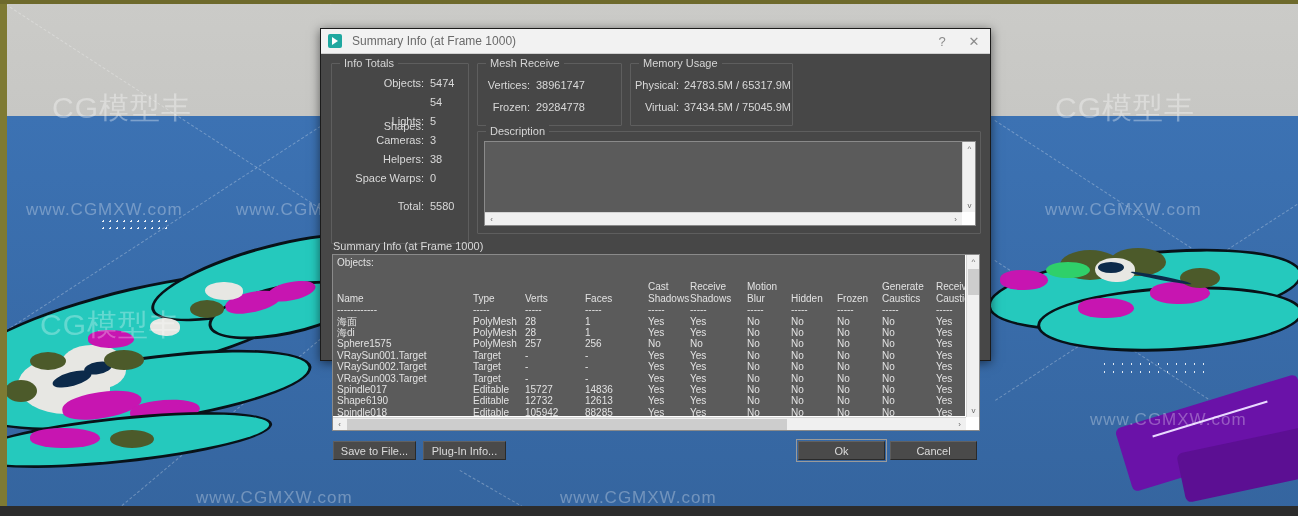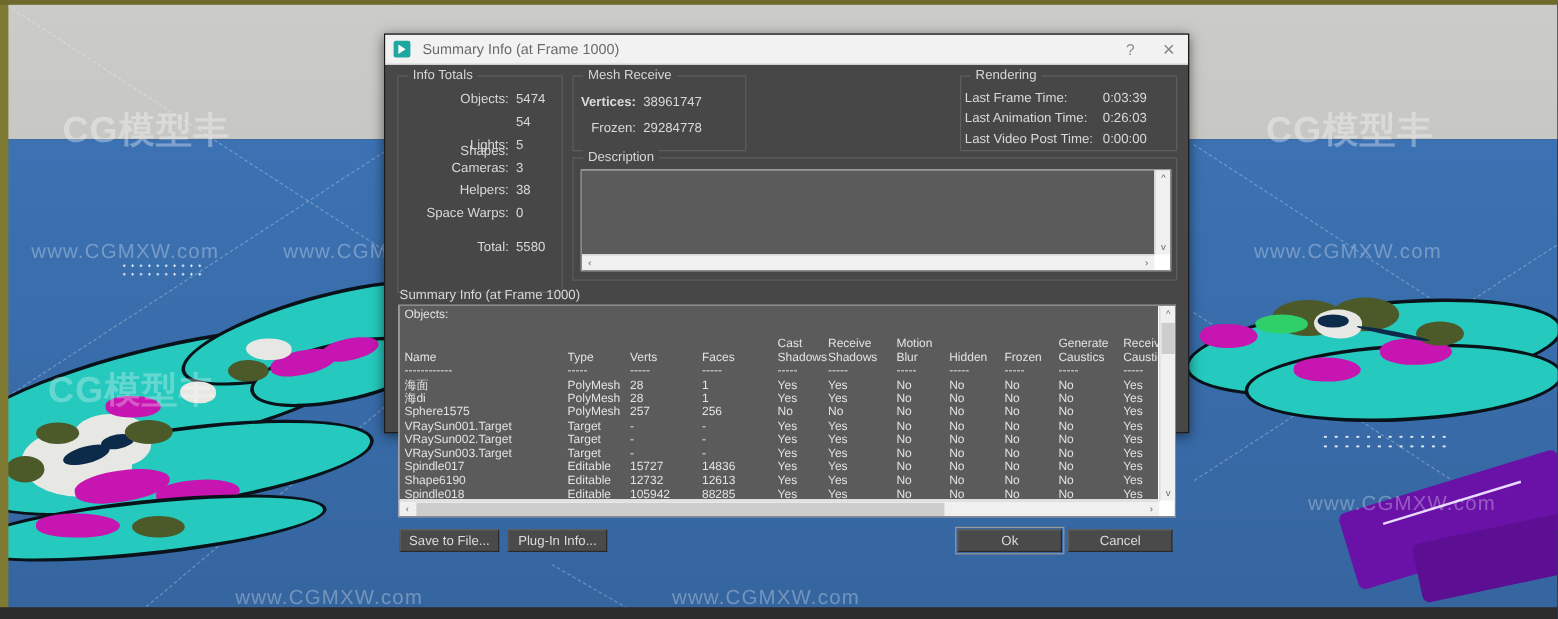--- a/index.html
+++ b/index.html
@@ -38,21 +38,21 @@
     position:absolute; border-top:1px dashed rgba(255,255,255,0.28);
     transform-origin:0 0; pointer-events:none;
   }
   .wm {
     position:absolute; color:rgba(255,255,255,0.30);
     font-size:17px; letter-spacing:1px; white-space:nowrap;
     font-family:"Liberation Sans", sans-serif; pointer-events:none;
   }
   .wm-cg {
     position:absolute; color:rgba(255,255,255,0.34);
-    font-size:30px; font-weight:bold; white-space:nowrap;
+    font-size:30px; font-weight:normal; white-space:nowrap;
     letter-spacing:1px; pointer-events:none;
   }
   .isle {
     position:absolute; border-radius:50%;
     background:#25c9bd; box-shadow:0 0 0 3px #081218;
   }
   .coral { position:absolute; border-radius:46% 54% 52% 48%; background:#c715b1; }
   .moss  { position:absolute; border-radius:50%; background:#4c5a2a; }
   .rock  { position:absolute; border-radius:50% 50% 45% 55%; background:#e7e7e3; }
   .grass { position:absolute; border-radius:50%; background:#2fd06a; }
@@ -256,36 +256,34 @@
     <div class="lbl" style="left:0;top:89px;width:92px;">Helpers:</div>
     <div class="val" style="left:98px;top:89px;">38</div>
     <div class="lbl" style="left:0;top:108px;width:92px;">Space Warps:</div>
     <div class="val" style="left:98px;top:108px;">0</div>
     <div class="lbl" style="left:0;top:136px;width:92px;">Total:</div>
     <div class="val" style="left:98px;top:136px;">5580</div>
   </div>
 
   <div class="group" style="left:156px;top:34px;width:145px;height:63px;">
     <div class="legend">Mesh Receive</div>
-    <div class="lbl" style="left:0;top:15px;width:52px;font-weight:bold;">Vertices:</div>
+    <div class="lbl" style="left:0;top:15px;width:52px;">Vertices:</div>
     <div class="val" style="left:58px;top:15px;">38961747</div>
     <div class="lbl" style="left:0;top:37px;width:52px;">Frozen:</div>
     <div class="val" style="left:58px;top:37px;">29284778</div>
   </div>
 
-
-  <div class="group" style="left:479px;top:34px;width:181px;height:63px;">
-    <div class="legend">Rendering</div>
-    <div class="lbl" style="left:3px;top:12px;width:110px;text-align:left;">Last Frame Time:</div>
-    <div class="val" style="left:118px;top:12px;">0:03:39</div>
-    <div class="lbl" style="left:3px;top:29px;width:110px;text-align:left;">Last Animation Time:</div>
-    <div class="val" style="left:118px;top:29px;">0:26:03</div>
-    <div class="lbl" style="left:3px;top:46px;width:110px;text-align:left;">Last Video Post Time:</div>
-    <div class="val" style="left:118px;top:46px;">0:00:00</div>
-  </div>
+  <div class="group" style="left:309px;top:34px;width:163px;height:63px;">
+    <div class="legend">Memory Usage</div>
+    <div class="lbl" style="left:0;top:15px;width:48px;">Physical:</div>
+    <div class="val" style="left:53px;top:15px;">24783.5M / 65317.9M</div>
+    <div class="lbl" style="left:0;top:37px;width:48px;">Virtual:</div>
+    <div class="val" style="left:53px;top:37px;">37434.5M / 75045.9M</div>
+  </div>
+
 
   <div class="group" style="left:156px;top:102px;width:504px;height:103px;">
     <div class="legend">Description</div>
     <div class="textarea-outer" style="left:6px;top:9px;width:492px;height:85px;">
       <div class="textarea-inner"></div>
       <div class="sb-v">
         <div class="sb-arrow" style="top:0;">^</div>
         <div class="sb-arrow" style="bottom:0;">v</div>
       </div>
       <div class="sb-h">

